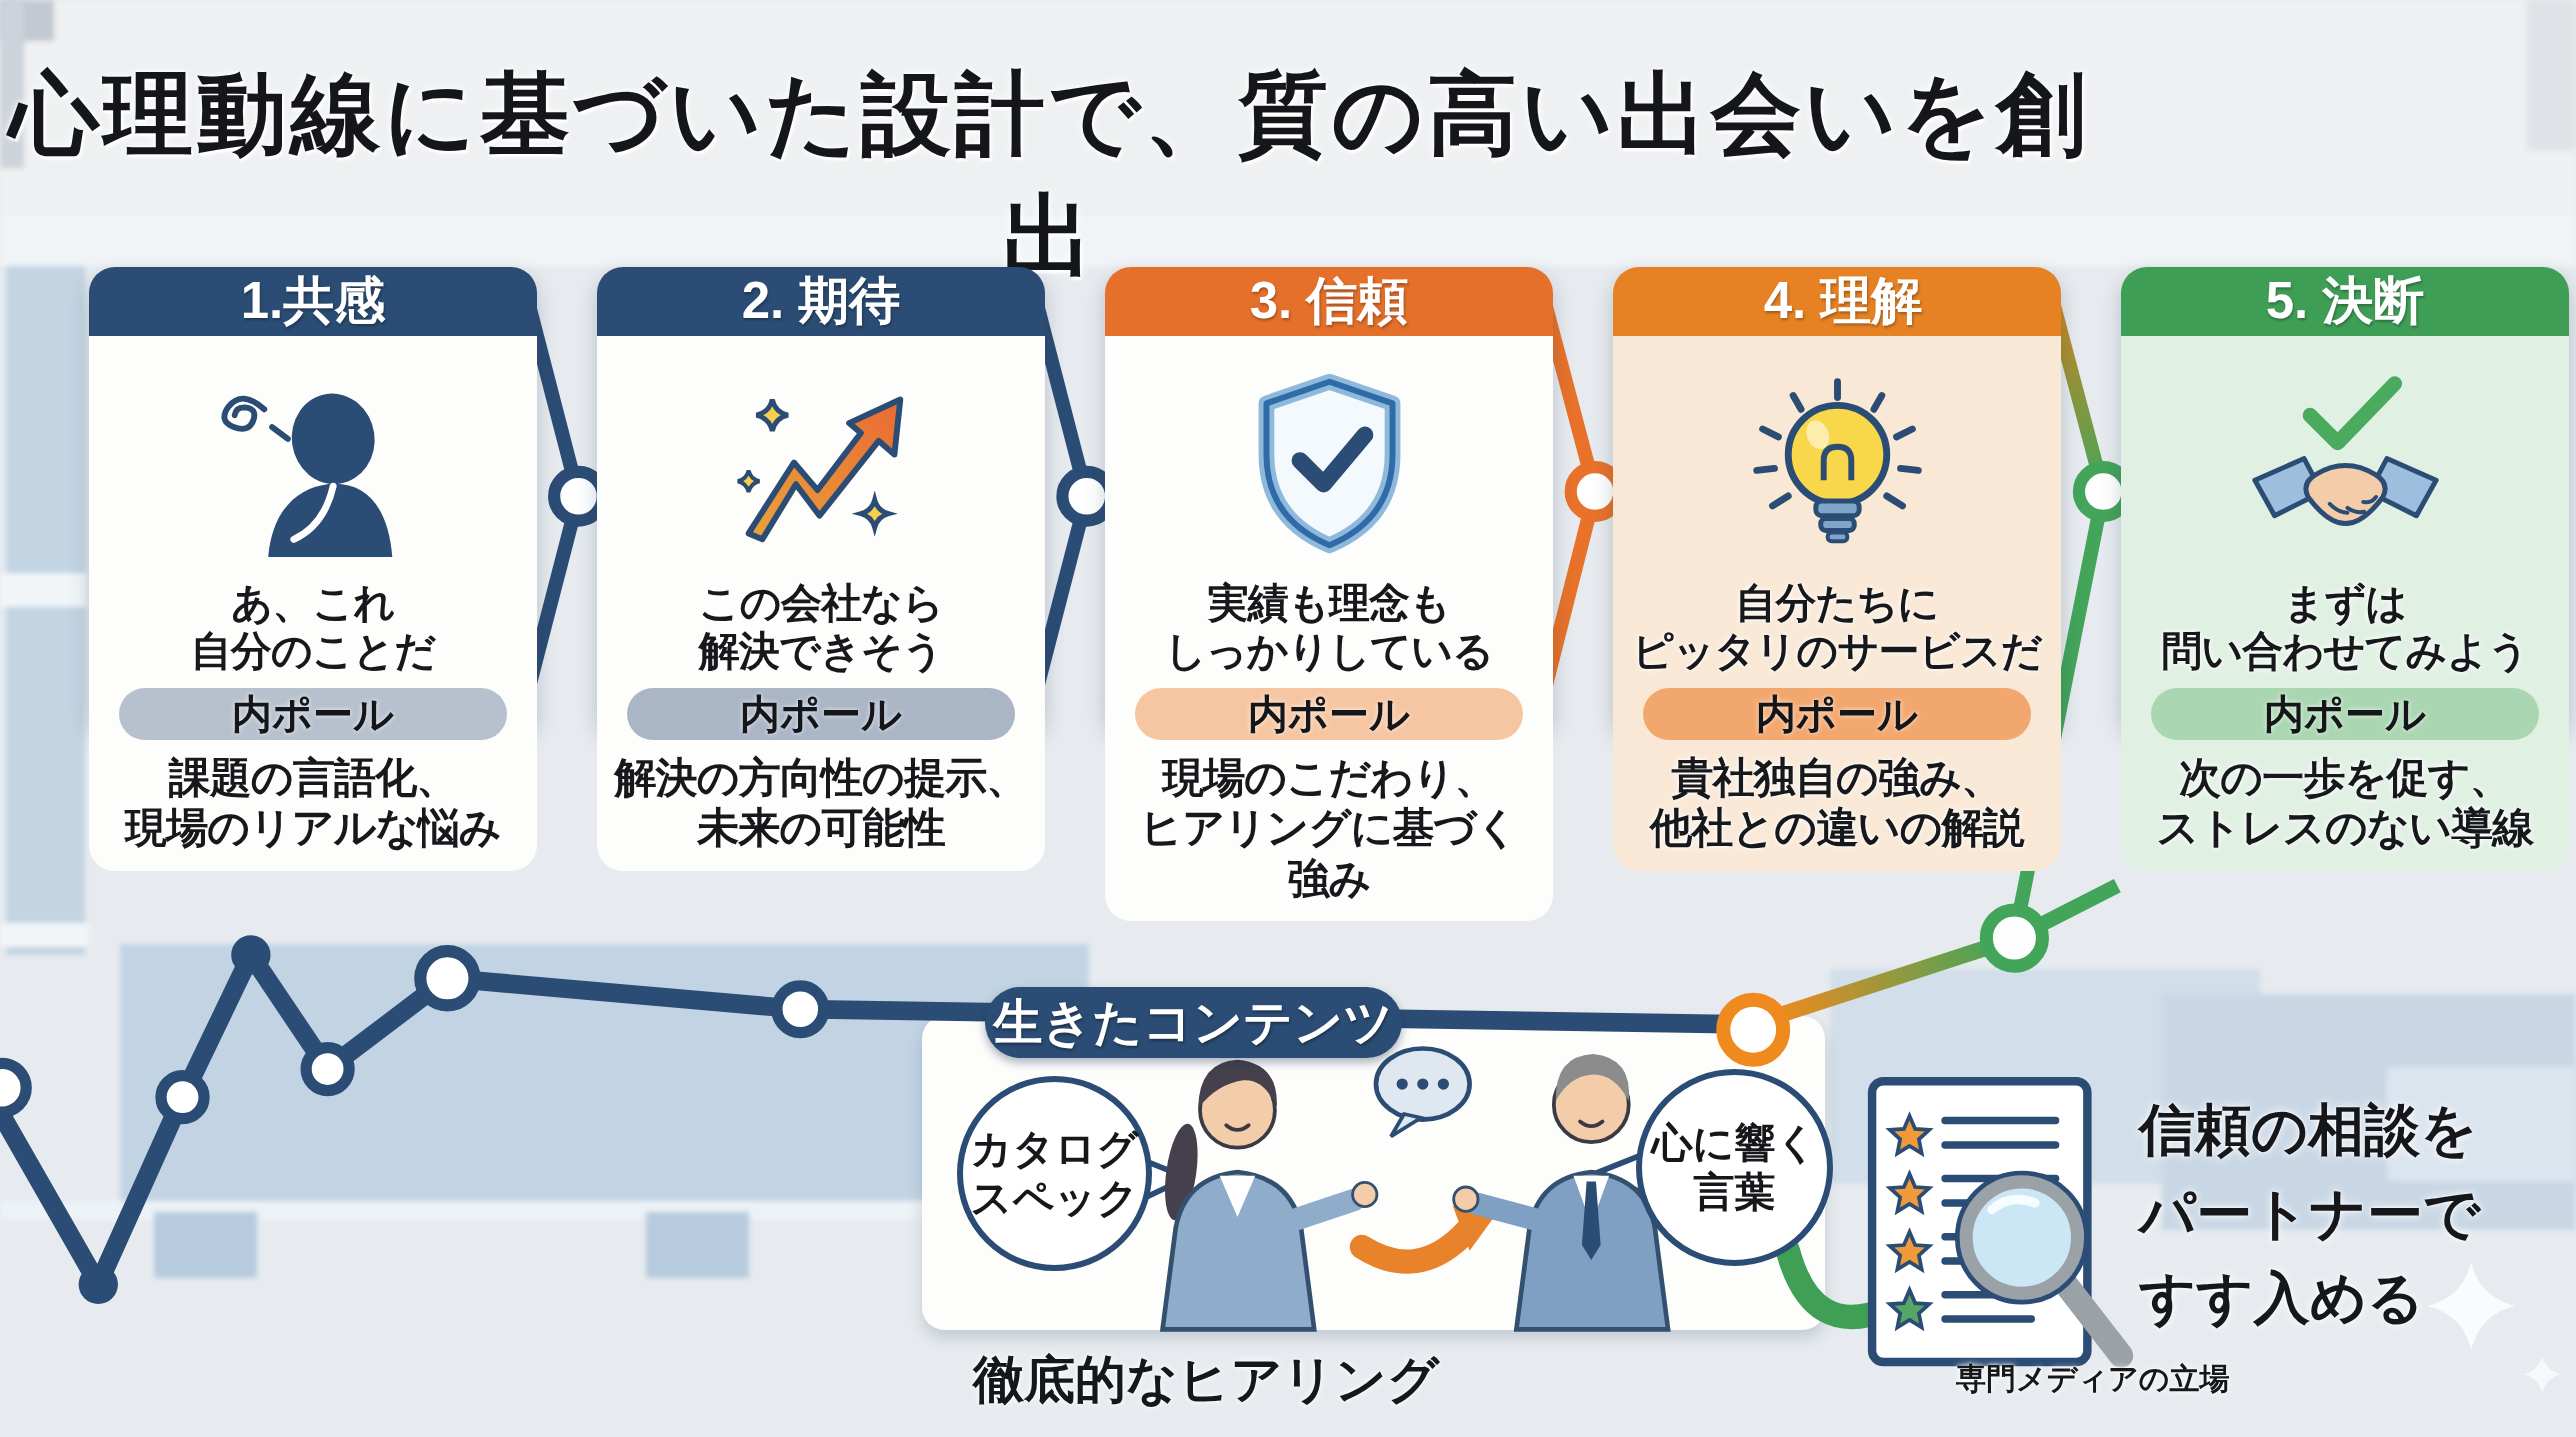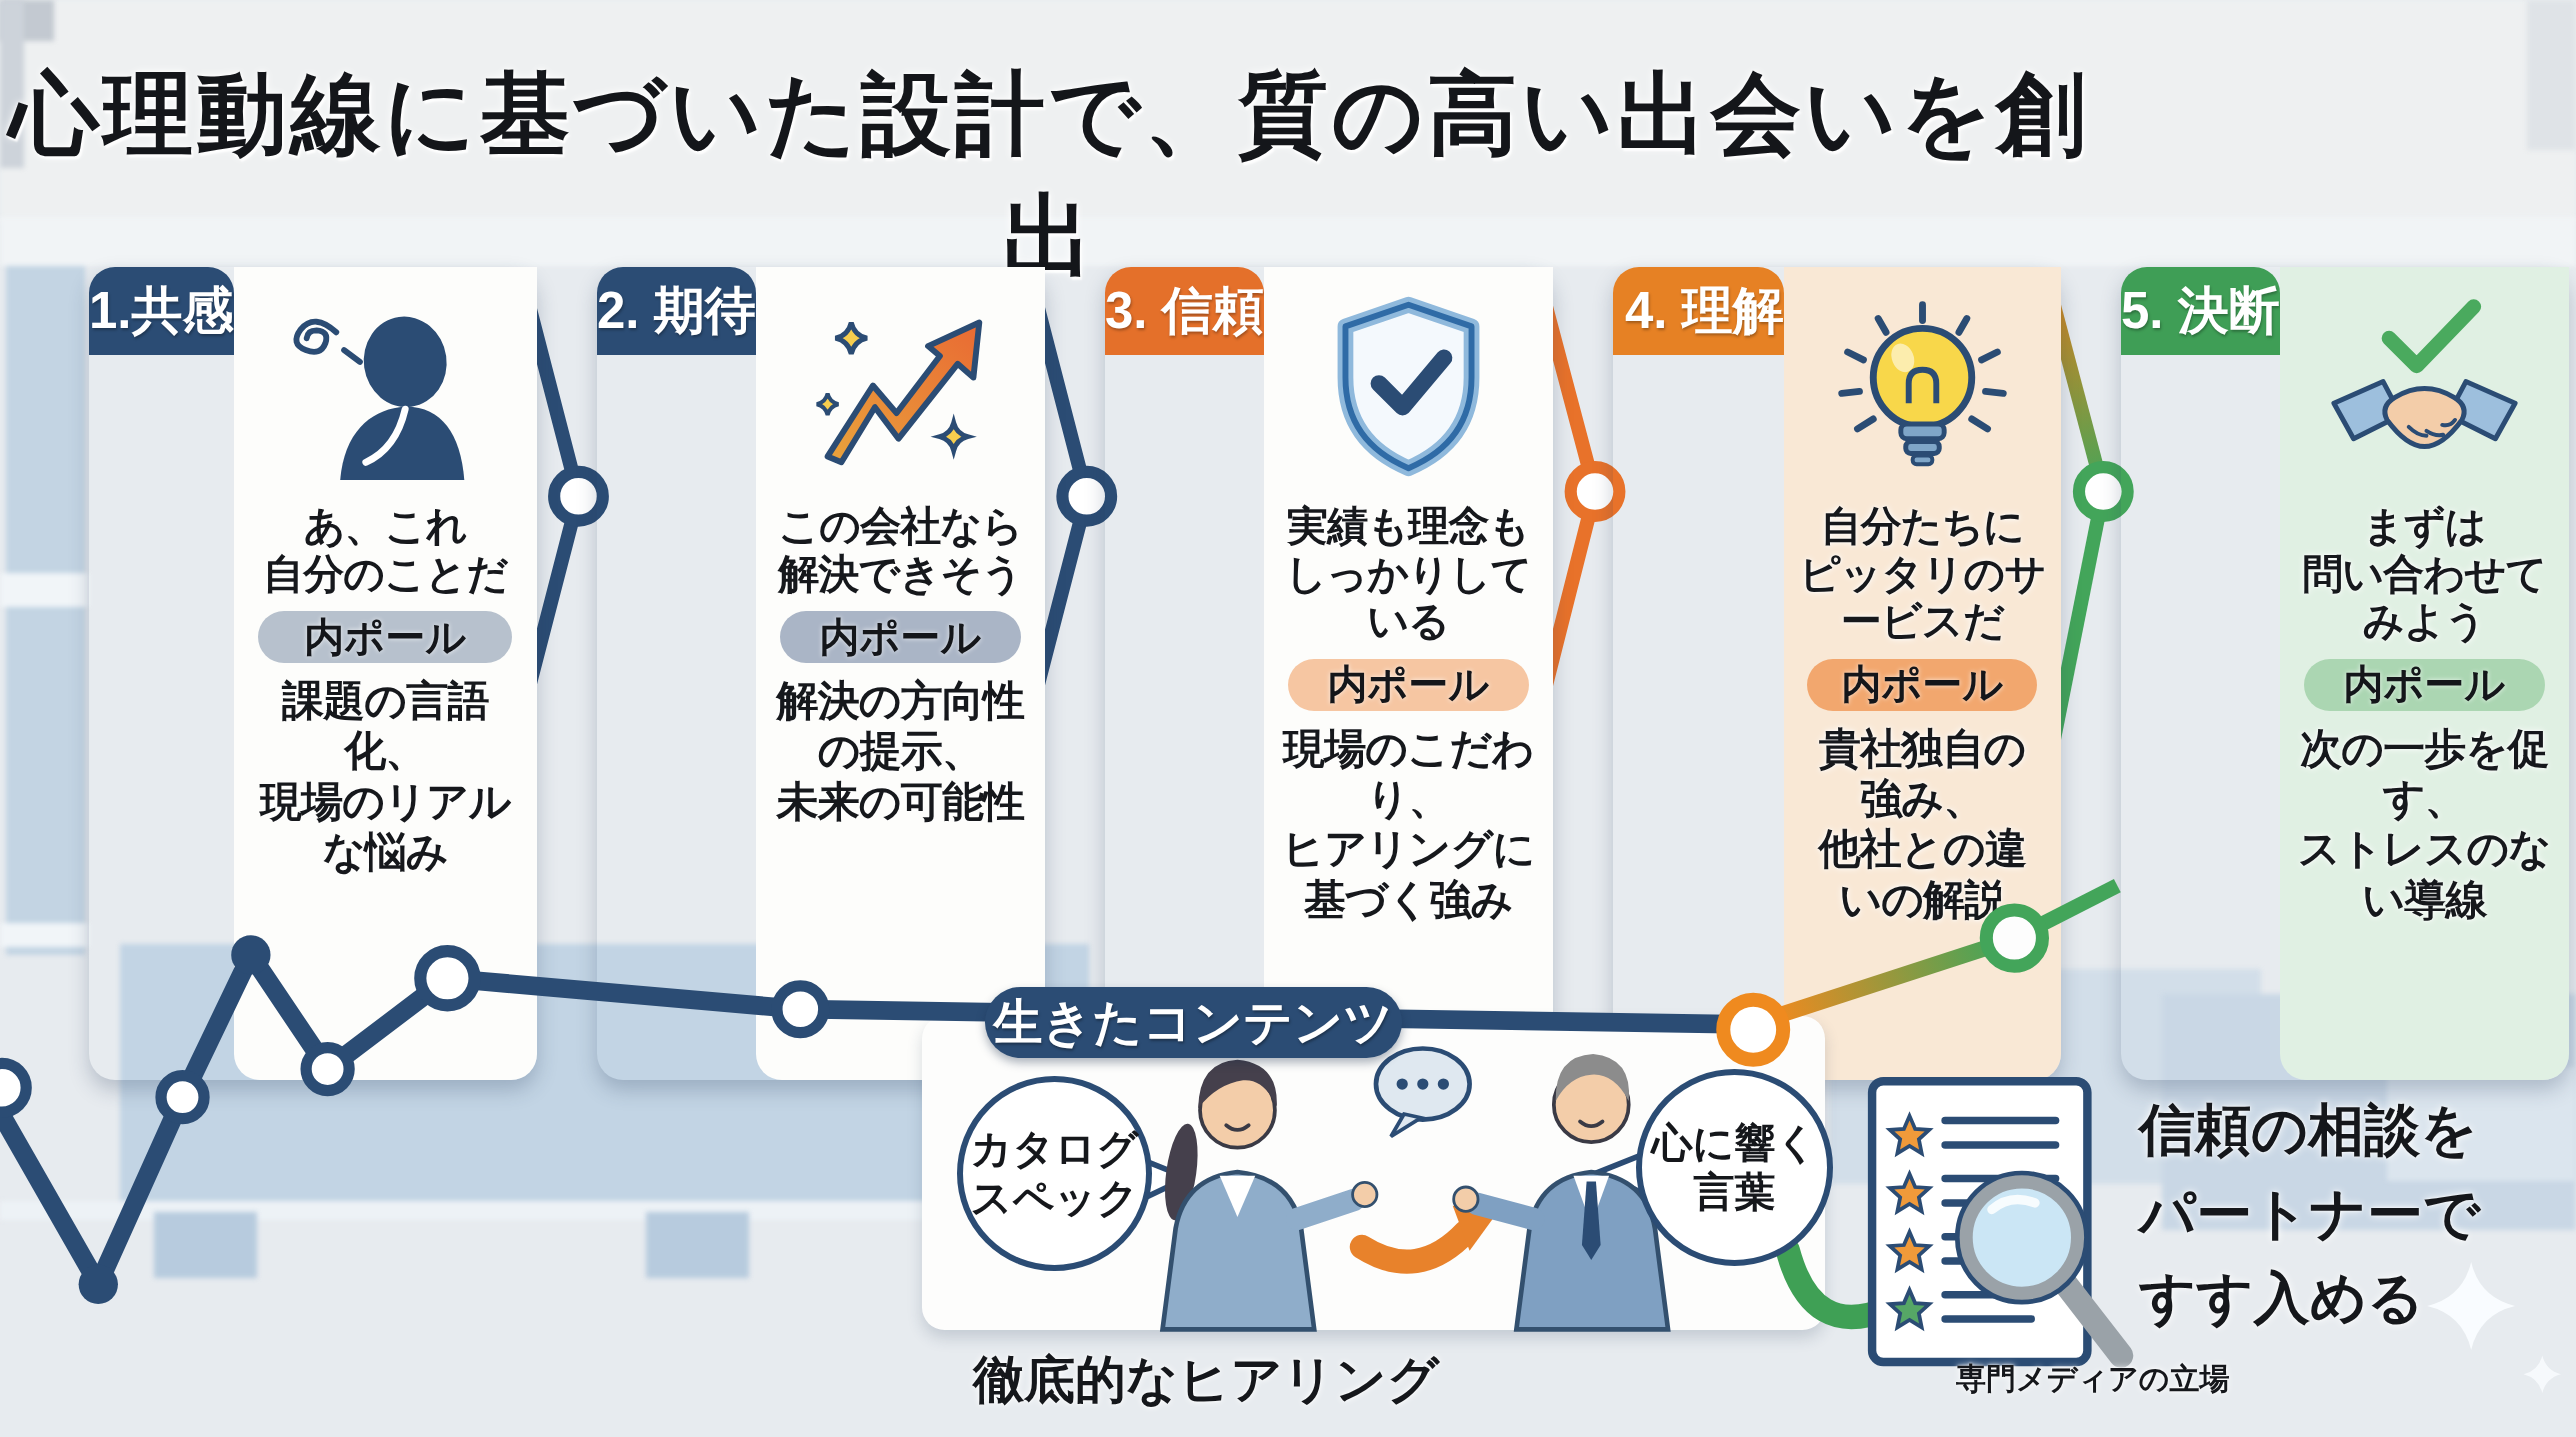--- a/index.html
+++ b/index.html
@@ -6,27 +6,27 @@
   #stage{position:relative;width:2576px;height:1438px;overflow:hidden;
     font-family:"Liberation Sans","DejaVu Sans",sans-serif;}
   .bg{position:absolute;filter:blur(2.8px);}
   .layer{position:absolute;left:0;top:0;}
   
   .title{position:absolute;left:0;top:54px;width:2099px;text-align:center;
     font-size:90px;font-weight:900;letter-spacing:3.7px;color:#14161a;
     text-shadow:0 0 9.4px #ffffff,0 0 3.7px #ffffff,1.9px 2.8px 1.9px rgba(255,255,255,.9);}
   
   .cards{position:absolute;left:89px;top:267px;display:flex;gap:60px;z-index:2;}
-  .step-card{width:448px;height:813px;display:flex;flex-direction:row;
+  .step-card{width:448px;height:465px;display:flex;flex-direction:column;
     border-radius:26px;box-shadow:0 9.4px 20.6px rgba(40,60,90,.25);}
   .card-header{height:88px;border-radius:26px 26px 0 0;display:flex;align-items:center;
     justify-content:center;font-size:51px;font-weight:900;color:#ffffff;
     text-shadow:0.9px 1.9px 2.8px rgba(0,0,0,.3);}
   .card-body{flex:1;border-radius:0 0 26px 26px;display:flex;flex-direction:column;
-    align-items:center;padding:0 15px 17px;}
+    align-items:center;padding:8px 15px 17px;}
   .icon-wrap{height:236px;display:flex;align-items:center;justify-content:center;}
   .quote{font-size:41px;font-weight:900;letter-spacing:-0.9px;text-align:center;
     line-height:1.16;color:#16181c;text-shadow:0 0 7.5px #fff,0 0 2.8px #fff;}
   .pill{width:93%;height:52px;margin-top:13px;border-radius:26px;display:flex;
     align-items:center;justify-content:center;font-size:40px;font-weight:900;
     color:#14161a;text-shadow:0 0 5.6px rgba(255,255,255,.8);}
   .desc{margin-top:13px;font-size:42px;font-weight:900;letter-spacing:-0.9px;
     text-align:center;line-height:1.2;color:#16181c;text-shadow:0 0 7.5px #fff,0 0 2.8px #fff;}
   
   .panel{position:absolute;left:922px;top:1016px;width:903px;height:314px;background:#fdfdfc;

